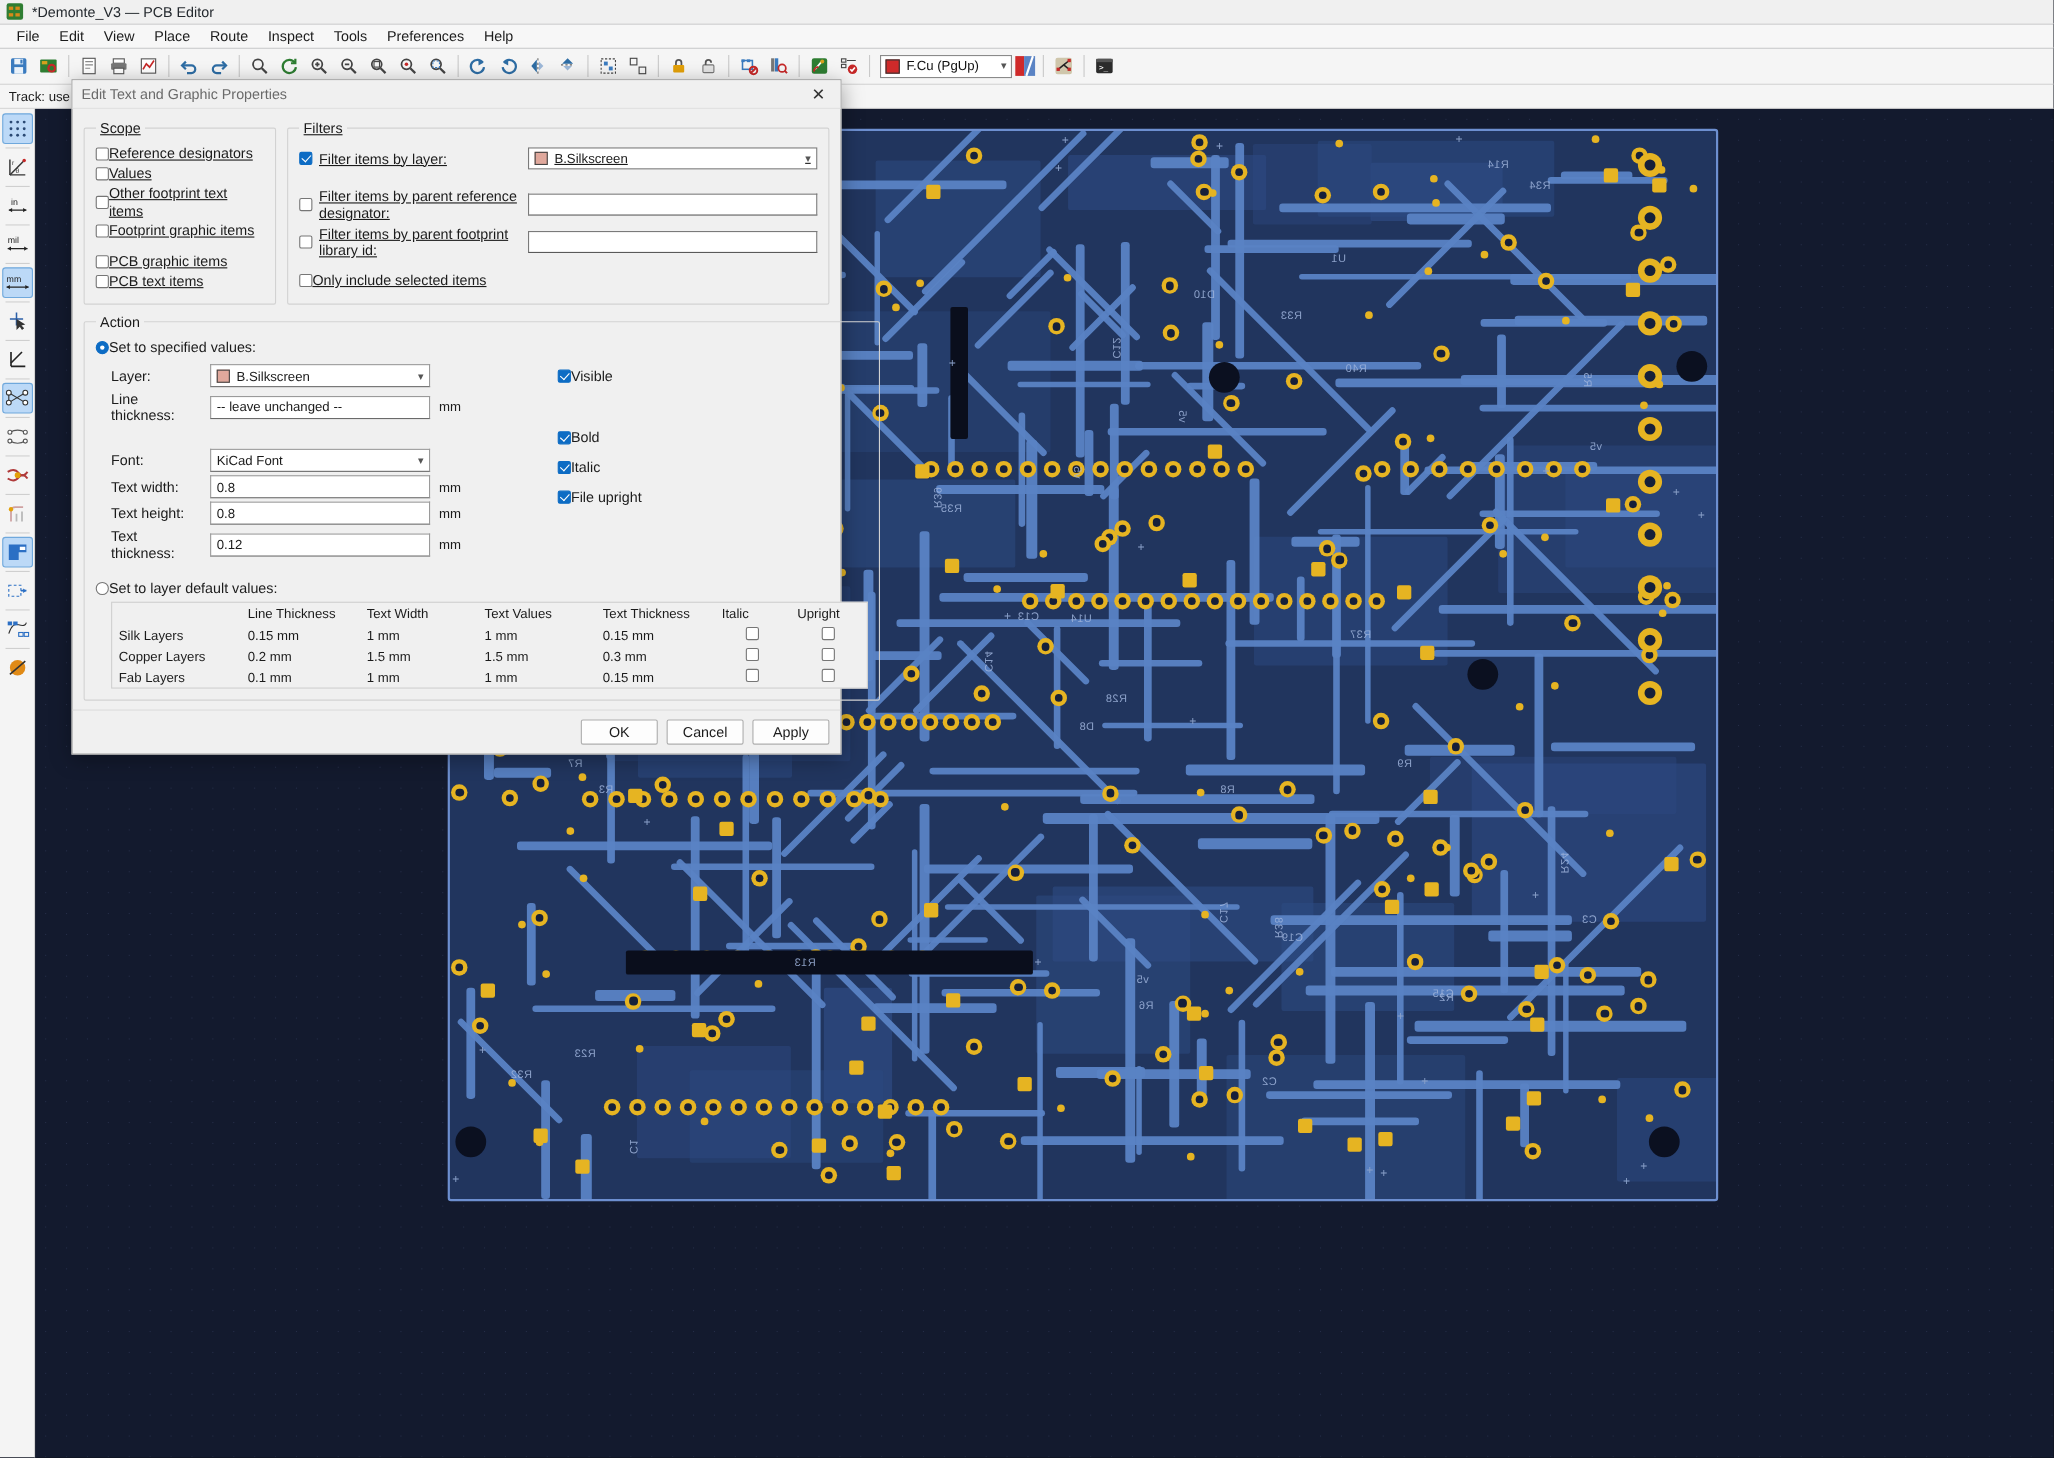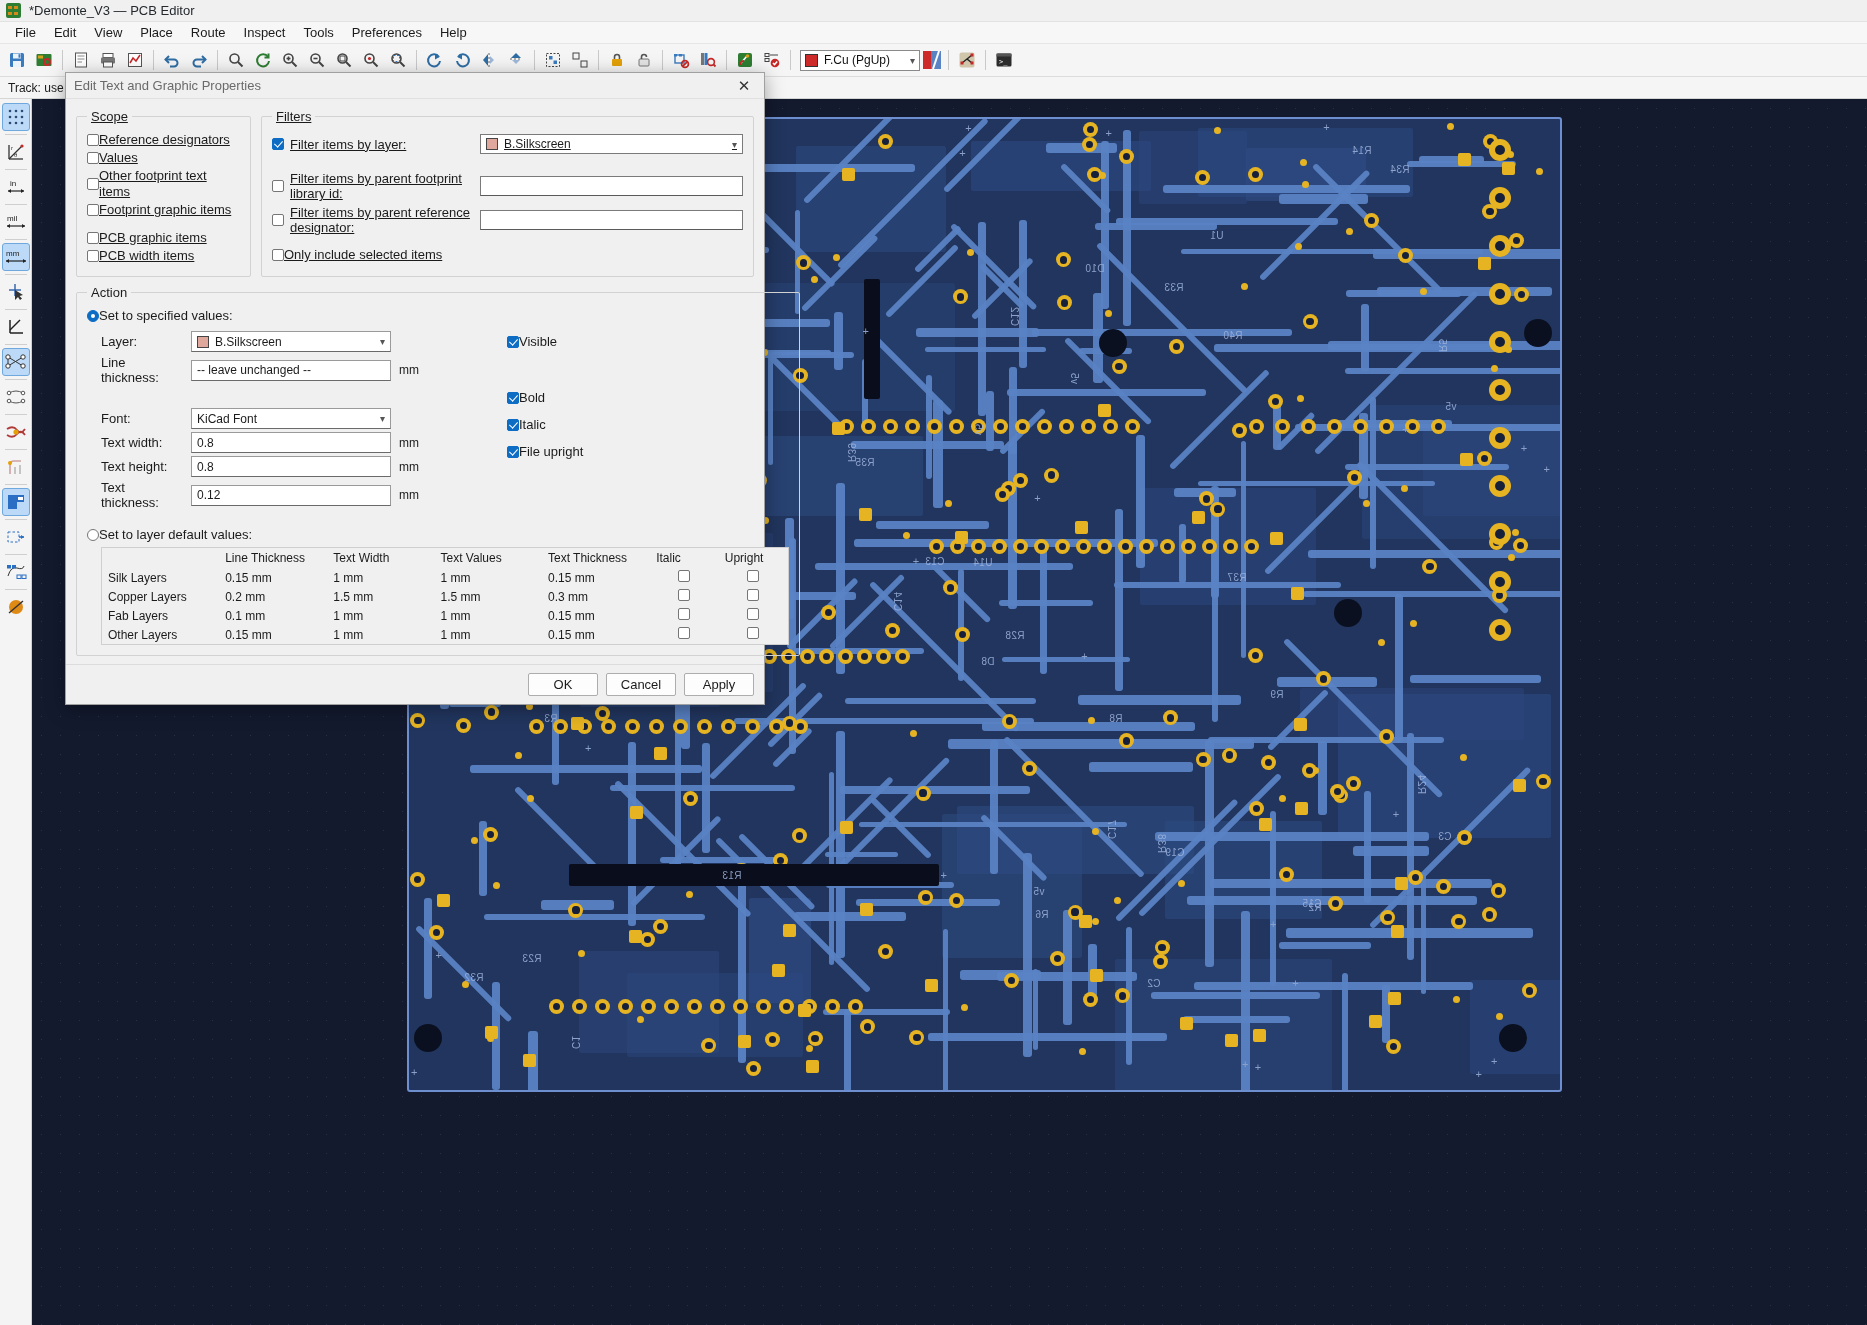--- a/index.html
+++ b/index.html
@@ -1299,21 +1299,21 @@
         </div>
 
         <div class="spacer6"></div>
 
         <div class="cbrow">
           <span class="cb"></span>
           <span>PCB graphic items</span>
         </div>
         <div class="cbrow">
           <span class="cb"></span>
-          <span>PCB width items</span>
+          <span>PCB text items</span>
         </div>
       </fieldset>
 
       <fieldset class="gb col-filters">
         <legend>Filters</legend>
 
         <div class="fl-row">
           <span class="lbl">
             <span class="cb ck"></span>
             <span>Filter items by layer:</span>
@@ -1323,29 +1323,29 @@
             <span class="nm">B.Silkscreen</span>
             <span class="cv">▾</span>
           </span>
         </div>
 
         <div style="height:9px"></div>
 
         <div class="fl-row">
           <span class="lbl">
             <span class="cb"></span>
-            <span>Filter items by parent footprint library id:</span>
+            <span>Filter items by parent reference designator:</span>
           </span>
           <span class="fl-input"></span>
         </div>
 
         <div class="fl-row">
           <span class="lbl">
             <span class="cb"></span>
-            <span>Filter items by parent reference designator:</span>
+            <span>Filter items by parent footprint library id:</span>
           </span>
           <span class="fl-input"></span>
         </div>
 
         <div style="height:6px"></div>
 
         <div class="cbrow">
           <span class="cb"></span>
           <span>Only include selected items</span>
         </div>
@@ -1481,29 +1481,20 @@
               </tr>
               <tr>
                 <td class="c-name">Fab Layers</td>
                 <td class="c-val">0.1 mm</td>
                 <td class="c-val">1 mm</td>
                 <td class="c-val">1 mm</td>
                 <td class="c-val">0.15 mm</td>
                 <td class="c-chk"><span class="cb-sm"></span></td>
                 <td class="c-chk"><span class="cb-sm"></span></td>
               </tr>
-              <tr>
-                <td class="c-name">Other Layers</td>
-                <td class="c-val">0.15 mm</td>
-                <td class="c-val">1 mm</td>
-                <td class="c-val">1 mm</td>
-                <td class="c-val">0.15 mm</td>
-                <td class="c-chk"><span class="cb-sm"></span></td>
-                <td class="c-chk"><span class="cb-sm"></span></td>
-              </tr>
             </tbody>
         </table>
       </div>
     </fieldset>
   </div>
 
   <div id="dlg-buttons">
     <div class="btn">OK</div>
     <div class="btn">Cancel</div>
     <div class="btn">Apply</div>

